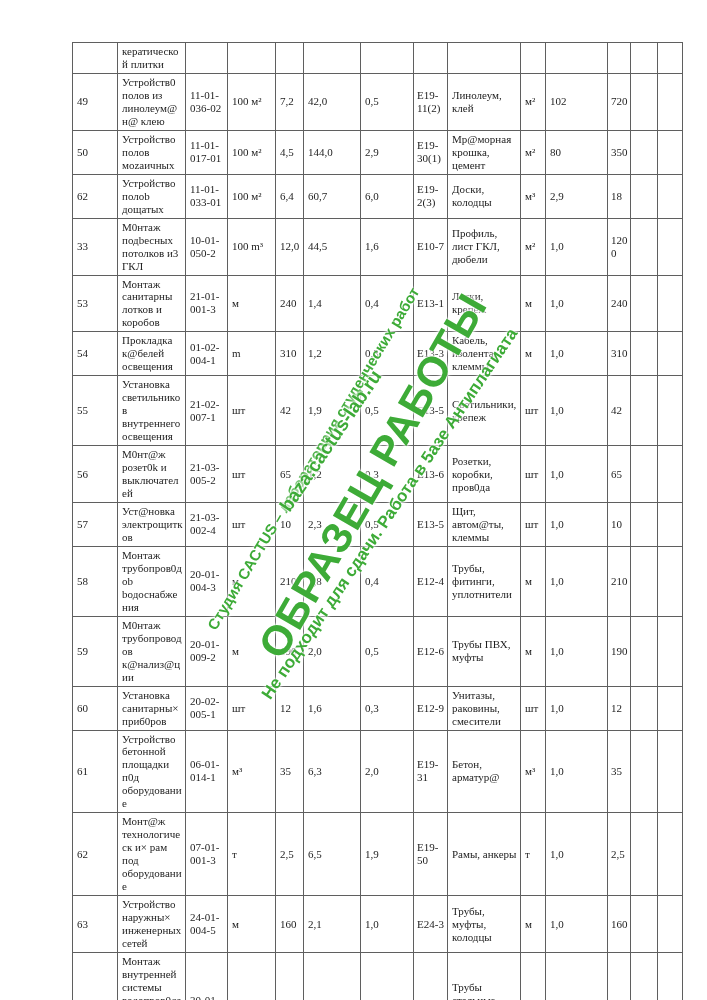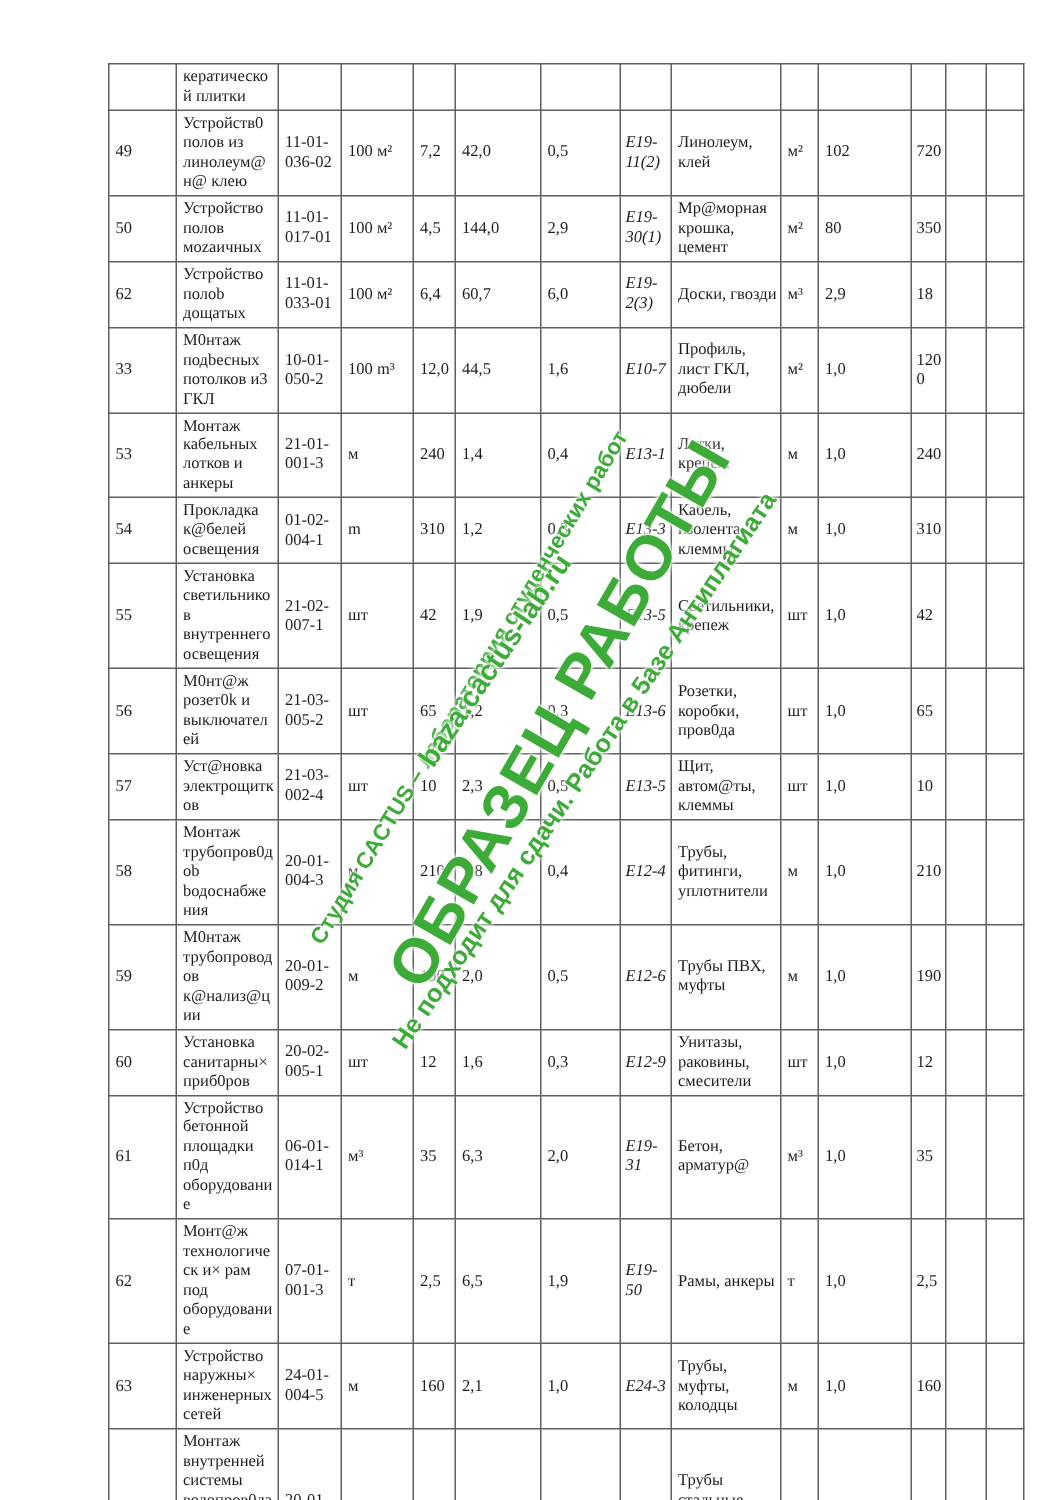--- a/index.html
+++ b/index.html
@@ -24,21 +24,21 @@
     font-size:11px;
     line-height:1.18;
     padding:2px 2px 2px 4px;
     vertical-align:middle;
     color:#1d1d1d;
     overflow-wrap:break-word;
     word-wrap:break-word;
   }
   
   table.estimate td:nth-child(12) { word-break:break-all; padding-left:3px; }
-  table.estimate td:nth-child(8) { padding-left:3px;font-style:italic; }
+  table.estimate td:nth-child(8) { padding-left:3px; }
 
   .wm {
     position:absolute;
     font-family:"Liberation Sans", sans-serif;
     font-weight:bold;
     white-space:nowrap;
     text-align:center;
     pointer-events:none;
     text-shadow:0 0 3px rgba(255,255,255,.95), 0 0 3px rgba(255,255,255,.95), 0 0 6px rgba(255,255,255,.8);
     z-index:5;
@@ -121,21 +121,21 @@
     </tr>
         <tr>
       <td>62</td>
       <td>Устройство полоb дощатых</td>
       <td>11-01-033-01</td>
       <td>100 м²</td>
       <td>6,4</td>
       <td>60,7</td>
       <td>6,0</td>
       <td>Е19-2(3)</td>
-      <td>Доски, гвозди</td>
+      <td>Доски, колодцы</td>
       <td>м³</td>
       <td>2,9</td>
       <td>18</td>
       <td></td>
       <td></td>
     </tr>
         <tr>
       <td>33</td>
       <td>М0нтаж подbесных потолков и3 ГКЛ</td>
       <td>10-01-050-2</td>
@@ -146,21 +146,21 @@
       <td>Е10-7</td>
       <td>Профиль, лист ГКЛ, дюбели</td>
       <td>м²</td>
       <td>1,0</td>
       <td>1200</td>
       <td></td>
       <td></td>
     </tr>
         <tr>
       <td>53</td>
-      <td>Монтаж кабельных лотков и анкеры</td>
+      <td>Монтаж санитарны лотков и коробов</td>
       <td>21-01-001-3</td>
       <td>м</td>
       <td>240</td>
       <td>1,4</td>
       <td>0,4</td>
       <td>Е13-1</td>
       <td>Лотки, крепеж</td>
       <td>м</td>
       <td>1,0</td>
       <td>240</td>

